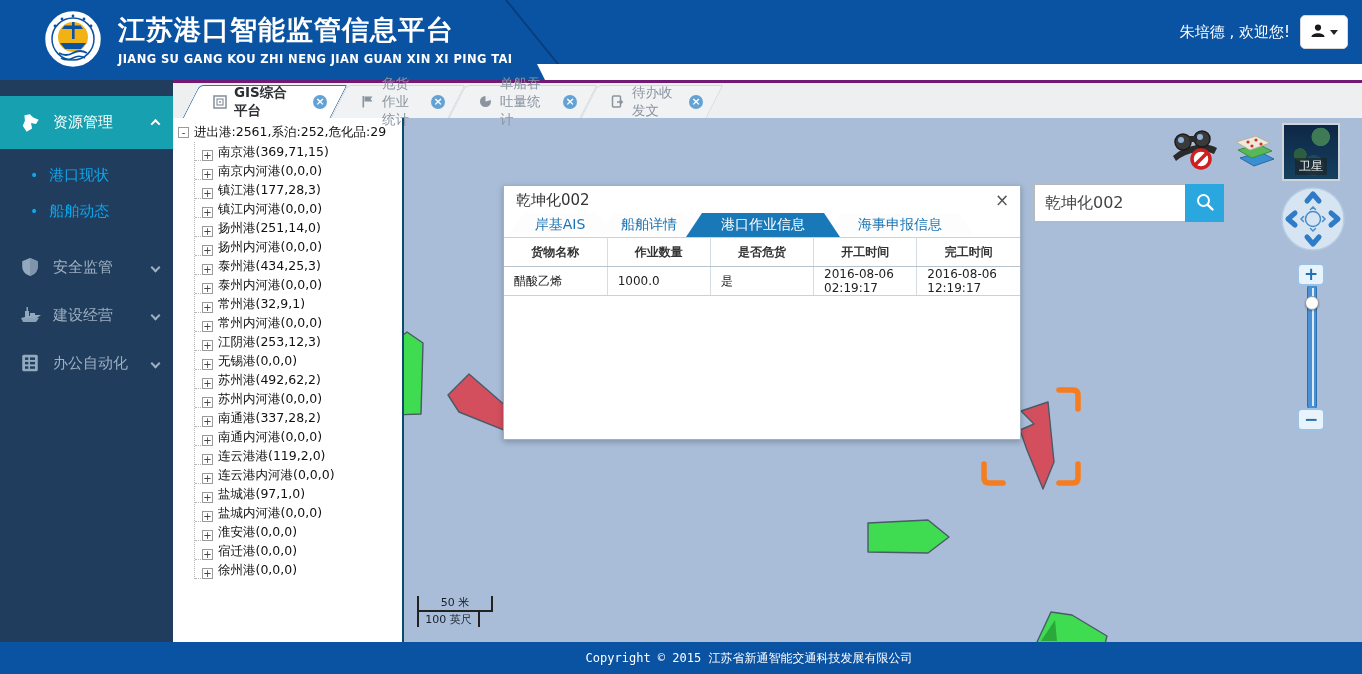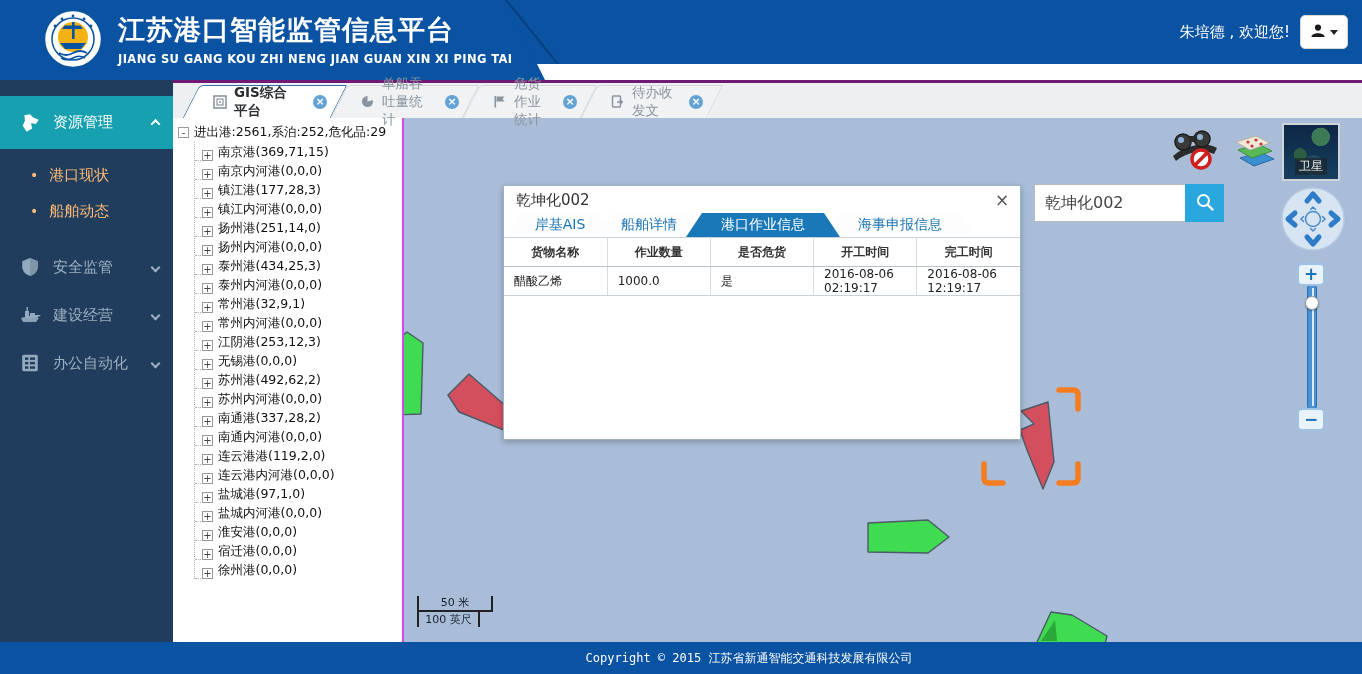--- a/index.html
+++ b/index.html
@@ -25,42 +25,42 @@
 
   
   .sidebar { position:absolute; left:0; top:80px; width:173px; height:594px; background:#203d5e; color:#9db0c2; }
   .side-item { display:flex; align-items:center; height:48px; padding:0 14px 0 20px; font-size:15px; cursor:pointer; }
   .side-item .s-ico { width:22px; height:20px; margin-right:11px; flex:none; }
   .side-item .s-lbl { flex:1; }
   .side-item.active { background:#17a0af; color:#fff; height:53px;margin-top:16px; }
   .chev { width:7px; height:7px; border-right:2px solid currentColor; border-bottom:2px solid currentColor; flex:none; }
   .chev.up { transform:rotate(-135deg) translate(-1px,-1px); }
   .chev.down { transform:rotate(45deg); }
-  .side-sub { display:flex; align-items:center; color:#fdba74; font-size:15px; padding-left:30px; height:20px; margin-top:16px; cursor:pointer; }
+  .side-sub { display:flex; align-items:center; color:#0ea5e9; font-size:15px; padding-left:30px; height:20px; margin-top:16px; cursor:pointer; }
   .side-sub:first-of-type { margin-top:18px; }
   .side-sub .dot::before { content:"•"; margin-right:11px; font-size:14px; }
   .side-gap { height:22px; }
 
   
   .tabbar { position:absolute; left:173px; top:80px; width:1189px; height:38px; background:#edeff1;
             border-top:3px solid #701a75; display:flex; align-items:flex-end; padding-left:18px; }
   .tab { position:relative; height:33px; display:flex; align-items:center; padding:0 12px 0 22px; font-size:13.5px; color:#8a95a0; cursor:pointer; }
   .tab::before { content:""; position:absolute; inset:0; transform:skewX(-27deg); background:#f1f2f3;
                  border:1px solid #d3d7db; border-bottom:none; border-radius:5px 2px 0 0; }
   .tab.active { color:#2b2f33; font-weight:bold; }
   .tab.active::before { background:#fff; border:1px solid #336fae; border-bottom:none; }
   .tab > * { position:relative; z-index:1; }
   .t-ico { width:14px; height:14px; margin-right:7px; flex:none; }
   .t-close { width:14px; height:14px; border-radius:50%; background:#63a2d5; margin-left:14px; flex:none;
              display:flex; align-items:center; justify-content:center; cursor:pointer; }
   .t-close::after { content:"×"; color:#fff; font-size:11px; line-height:1; font-weight:bold; }
 
   
   .tree { position:absolute; left:173px; top:118px; width:231px; height:524px; background:#fff;
-          border-right:2px solid #d946ef; font-size:12.5px; color:#111; overflow:hidden; padding-top:5px; }
+          border-right:2px solid #0c4a6e; font-size:12.5px; color:#111; overflow:hidden; padding-top:5px; }
   .tree-root { display:flex; align-items:center; height:19px; padding-left:5px; cursor:pointer; }
   .tbox { width:11px; height:11px; border:1px solid #9a9a9a; background:#fff; color:#444; font-size:10px; line-height:9px;
           text-align:center; margin-right:5px; flex:none; }
   .tbox.minus::after { content:"-"; } .tbox.plus::after { content:"+"; }
   .tree-list { list-style:none; margin-left:21px; border-left:1px dotted #b5b5b5; }
   .tree-node { display:flex; align-items:flex-end; height:19px; cursor:pointer; }
   .tree-node::before { content:""; width:6px; border-top:1px dotted #b5b5b5; margin-right:1px; }
 
   
   .map { position:absolute; left:404px; top:118px; width:958px; height:524px; background:#a9bdd9; overflow:hidden; }
@@ -233,38 +233,38 @@
       <span class="t-ico">
         <svg width="14" height="14" viewBox="0 0 14 14">
             <rect x="1" y="1" width="12" height="12" fill="none" stroke="#8a949e" stroke-width="1.6"></rect>
             <rect x="4" y="4" width="6" height="6" fill="none" stroke="#8a949e" stroke-width="1.2"></rect>
             <circle cx="7" cy="7" r="1" fill="#8a949e"></circle>
           </svg>
       </span>
       <span>GIS综合平台</span>
       <span class="t-close"></span>
     </div>
+    <div class="tab" style="width:118px">
+      <span class="t-ico">
+        <svg width="13" height="13" viewBox="0 0 13 13">
+            <rect x="1.5" y="1" width="1.6" height="11.5" fill="#8a949e"></rect>
+            <path d="M3.5,1.5 h8 l-2,2.5 l2,2.5 h-8 Z" fill="#8a949e"></path>
+          </svg>
+      </span>
+      <span>危货作业统计</span>
+      <span class="t-close"></span>
+    </div>
     <div class="tab" style="width:132px">
       <span class="t-ico">
         <svg width="13" height="13" viewBox="0 0 13 13">
             <circle cx="6.5" cy="6.5" r="5.5" fill="#8a949e"></circle>
             <path d="M6.5,6.5 L6.5,0.5 A6,6 0 0 1 12.3,5 Z" fill="#edeff1"></path>
           </svg>
       </span>
       <span>单船吞吐量统计</span>
-      <span class="t-close"></span>
-    </div>
-    <div class="tab" style="width:118px">
-      <span class="t-ico">
-        <svg width="13" height="13" viewBox="0 0 13 13">
-            <rect x="1.5" y="1" width="1.6" height="11.5" fill="#8a949e"></rect>
-            <path d="M3.5,1.5 h8 l-2,2.5 l2,2.5 h-8 Z" fill="#8a949e"></path>
-          </svg>
-      </span>
-      <span>危货作业统计</span>
       <span class="t-close"></span>
     </div>
     <div class="tab" style="width:126px">
       <span class="t-ico">
         <svg width="13" height="13" viewBox="0 0 13 13">
             <rect x="1.5" y="1" width="8" height="11" rx="1" fill="none" stroke="#8a949e" stroke-width="1.5"></rect>
             <path d="M6,7 h5 M9,4.8 l2.3,2.2 L9,9.2" fill="none" stroke="#8a949e" stroke-width="1.4"></path>
           </svg>
       </span>
       <span>待办收发文</span>

